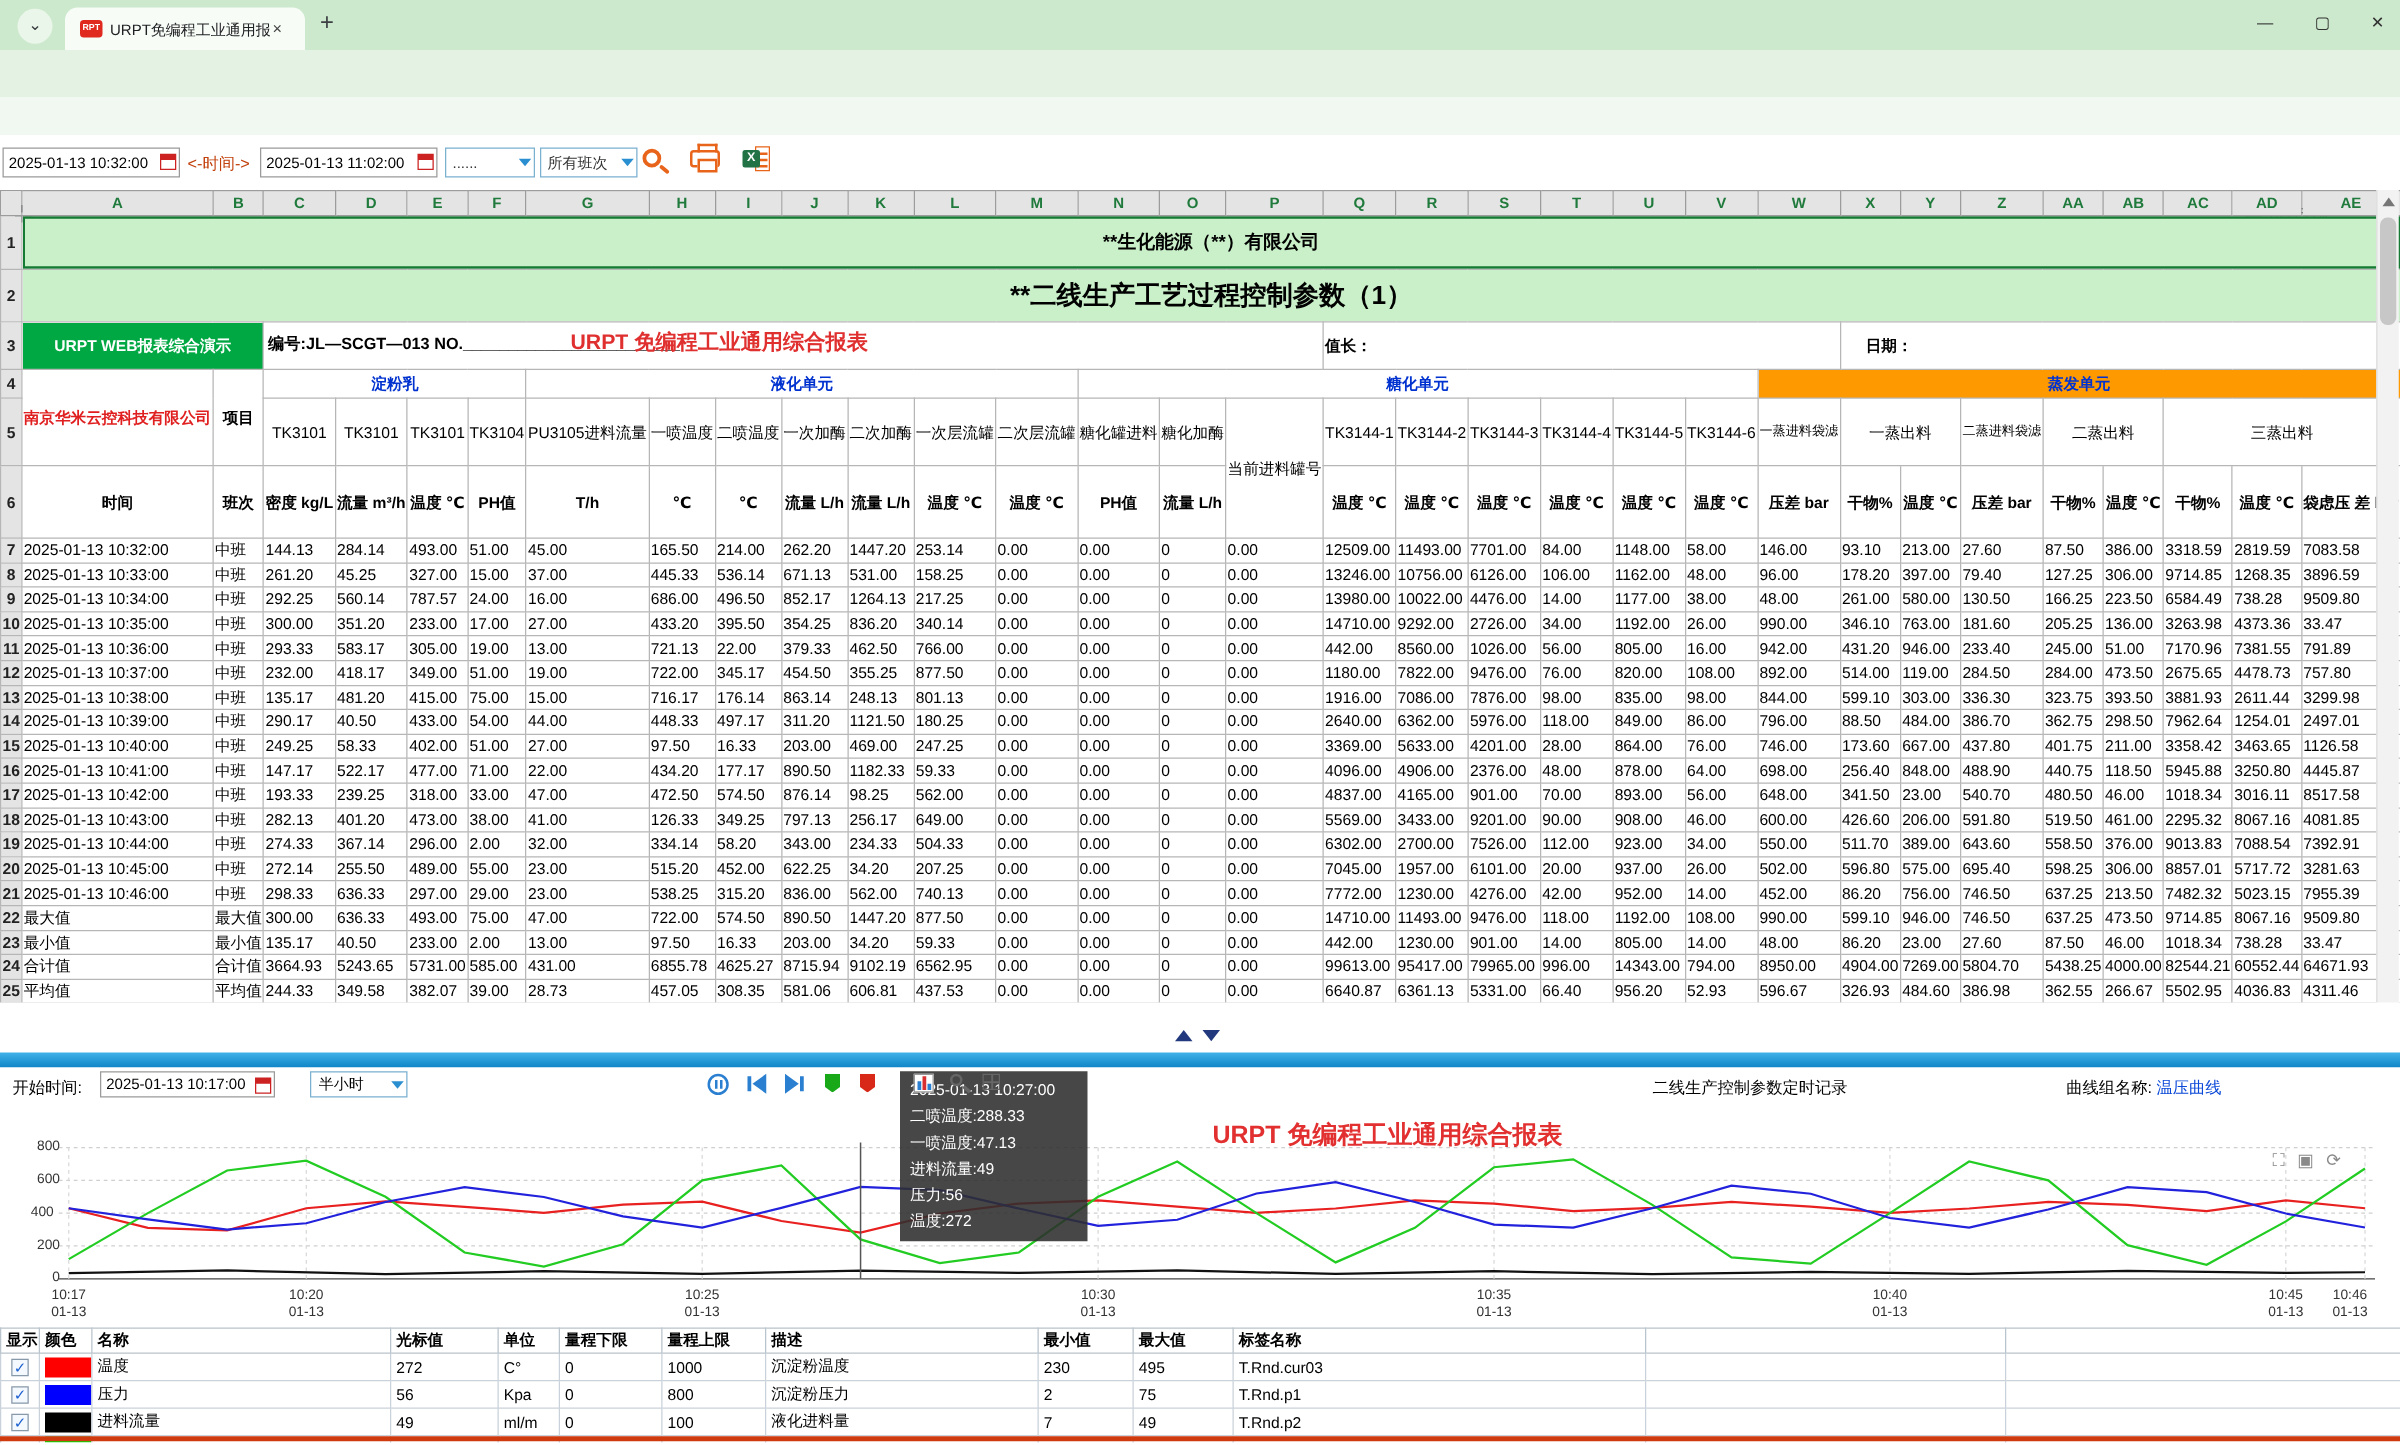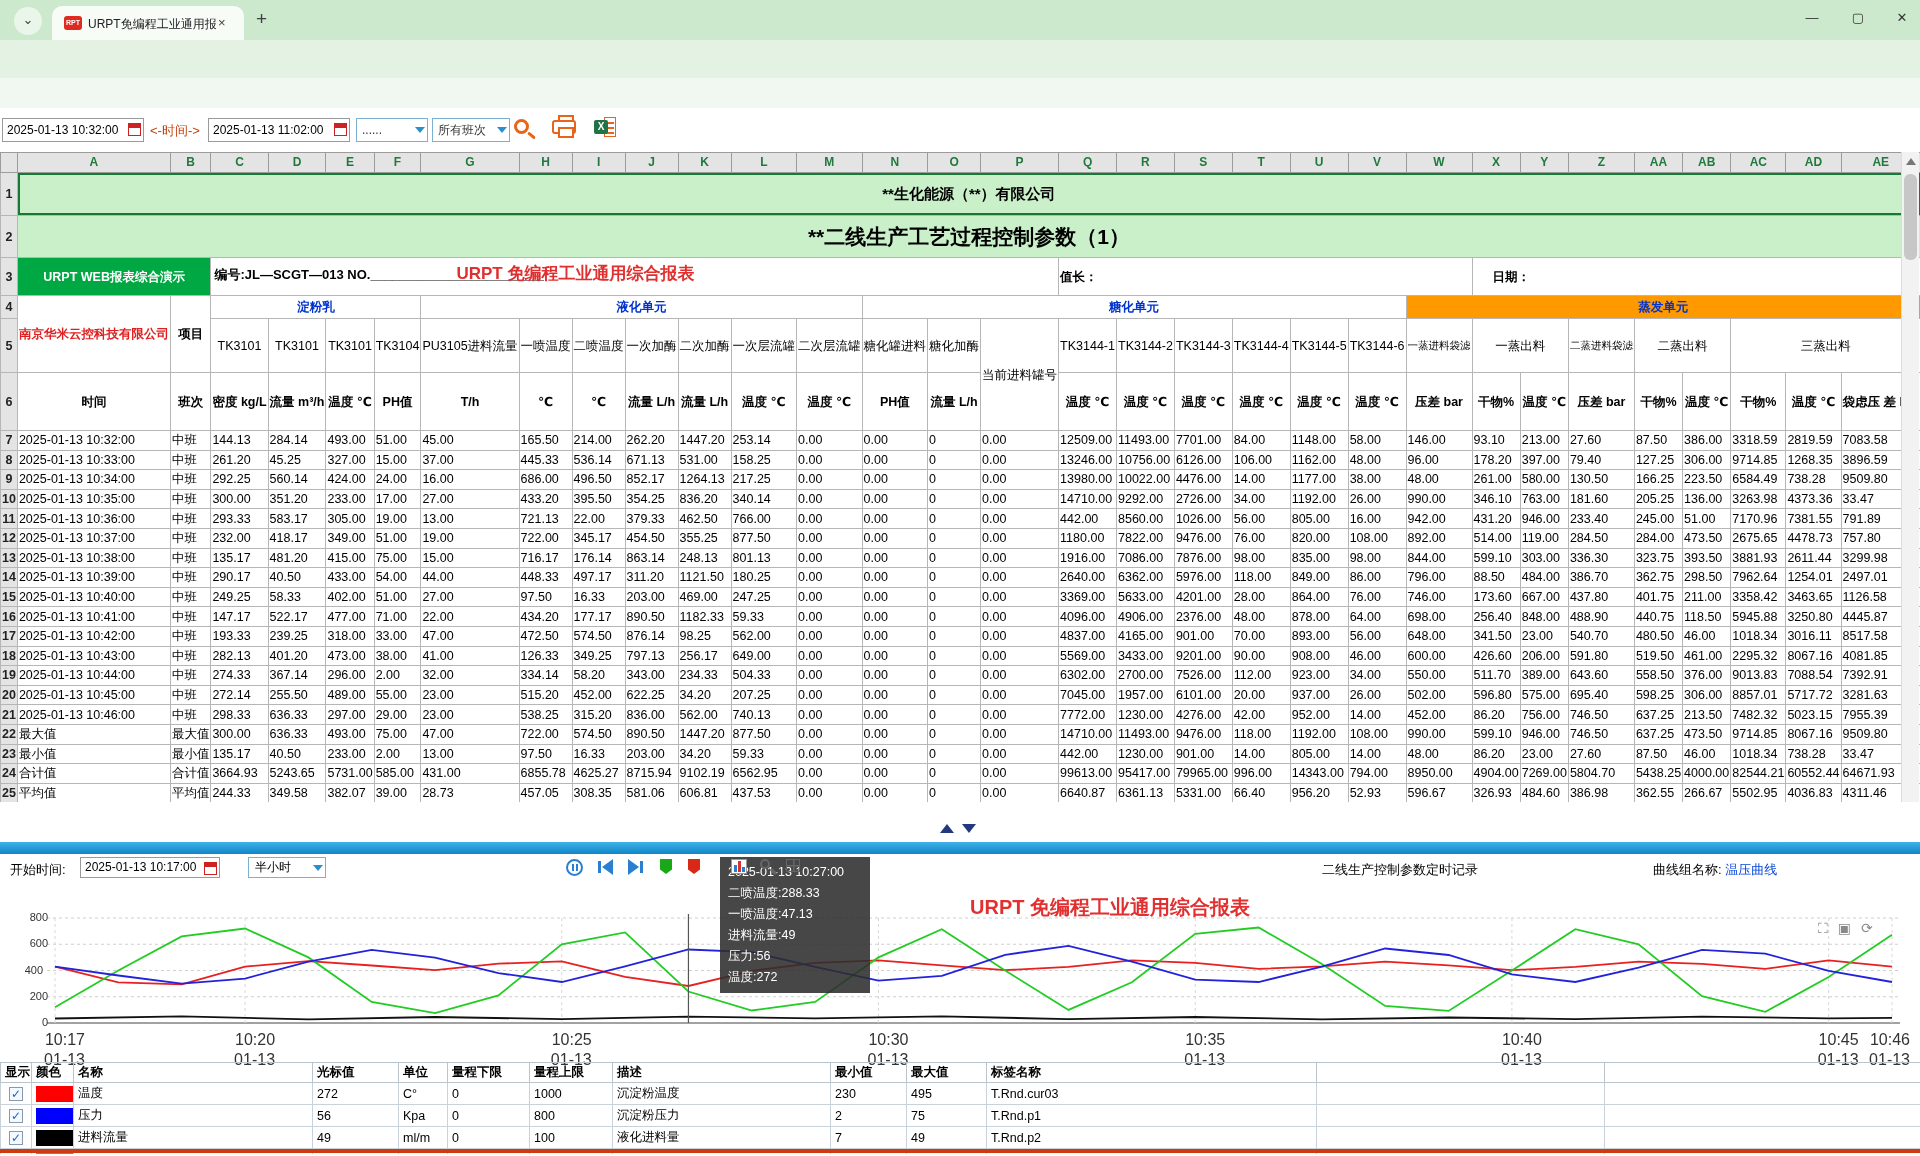--- a/index.html
+++ b/index.html
@@ -145,21 +145,21 @@
   .tt-cursor { position:absolute; left:943px; top:7px; font-size:18px;margin-top:37px; }
   .tt-record { position:absolute; left:1322px; top:7px; font-size:13px; }
   .tt-group { position:absolute; left:1653px; top:7px; font-size:13px; }
   .tt-group b { color:#0a48d8; font-weight:normal; }
 
   
   .chartzone { position:absolute; left:0; top:882px; width:1920px; height:180px; background:#fff; }
   .wm-chart { position:absolute; left:1110px; top:12px; transform:translateX(-50%); color:#e23030;
               font-weight:bold; font-size:20px; white-space:nowrap; }
   .ylab { position:absolute; width:40px; text-align:right; font-size:11px; color:#333; }
-  .xlab { position:absolute; top:148px; width:60px; margin-left:-30px; text-align:right; font-size:16px;
+  .xlab { position:absolute; top:148px; width:60px; margin-left:-30px; text-align:center; font-size:11px;
           color:#333; white-space:pre-line; line-height:1.25; }
   .cicons { position:absolute; left:1818px; top:38px; font-size:14px; color:#8a8a8a; letter-spacing:10px; }
   .tooltip { position:absolute; left:720px; top:857px; width:150px; z-index:10;
              background:rgba(45,45,45,0.88); color:#fff; font-size:12.5px; line-height:21px; padding:5px 8px; }
 
   
   .legend { position:absolute; left:0; top:1062px; width:1920px; }
   table.leg { border-collapse:collapse; table-layout:fixed; width:1920px; }
   table.leg td { border:1px solid #c9d2da; font-size:12.5px; padding:0 4px; height:22px; overflow:hidden; white-space:nowrap; }
   table.leg tr.lh td { font-weight:bold; height:20px; border-color:#b9c4cc; }
@@ -476,21 +476,21 @@
             <td class="c-val">9714.85</td>
             <td class="c-val">1268.35</td>
             <td class="c-val">3896.59</td>
           </tr>
           <tr style="height:19.6px">
             <td class="gut">9</td>
           <td class="c-time">2025-01-13 10:34:00</td>
           <td class="c-shift">中班</td>
             <td class="c-val">292.25</td>
             <td class="c-val">560.14</td>
-            <td class="c-val">424.00</td>
+            <td class="c-val">787.57</td>
             <td class="c-val">24.00</td>
             <td class="c-val">16.00</td>
             <td class="c-val">686.00</td>
             <td class="c-val">496.50</td>
             <td class="c-val">852.17</td>
             <td class="c-val">1264.13</td>
             <td class="c-val">217.25</td>
             <td class="c-val">0.00</td>
             <td class="c-val">0.00</td>
             <td class="c-val">0</td>

